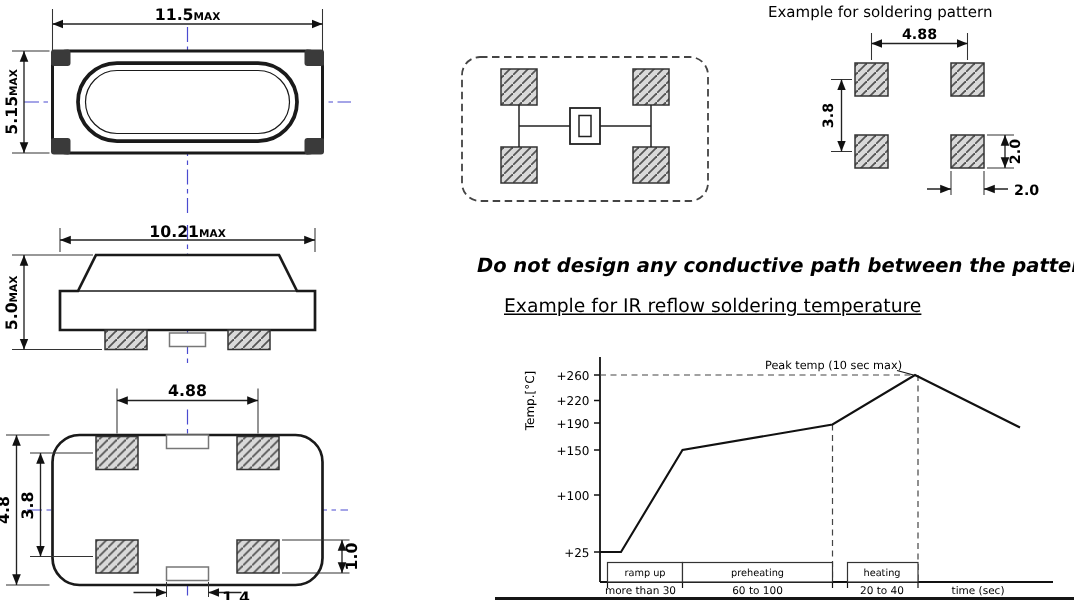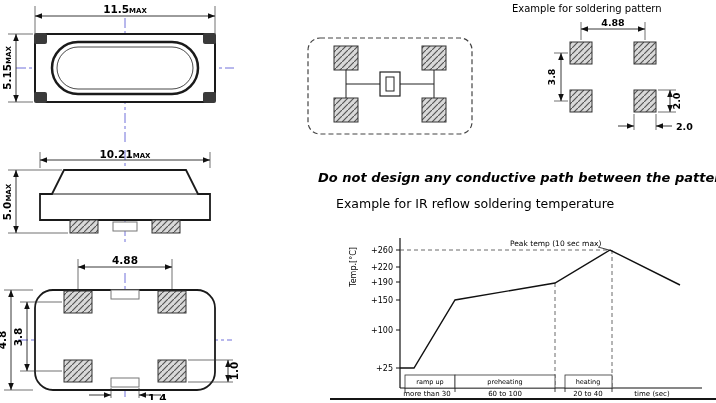--- a/index.html
+++ b/index.html
@@ -4,21 +4,21 @@
 <style>
   html,body { margin:0; padding:0; background:#fff; }
   #screen {
     position:relative; width:716px; height:400px; background:#ffffff;
     font-family:"DejaVu Sans", sans-serif; color:#000; overflow:hidden;
   }
   svg { font-family:"DejaVu Sans", sans-serif; display:block; }
   .abs { position:absolute; }
   .heading1 { font-size:10px; white-space:nowrap; }
   .warning  { font-size:13px; font-weight:bold; font-style:italic; white-space:nowrap; }
-  .heading2 { font-size:12.5px; white-space:nowrap; }
+  .heading2 { font-size:12.5px; white-space:nowrap;text-decoration:underline; }
 </style>
 </head>
 <body>
 
 <div id="screen">
 
   <svg class="abs" style="left:0;top:0" width="245" height="145" viewBox="0 0 245 145">
     <defs>
       <marker id="tv-ar" viewBox="0 0 10 10" refX="10" refY="5" markerWidth="8" markerHeight="8" orient="auto-start-reverse">
         <path d="M0,1 L10,5 L0,9 z" fill="#111"></path>

